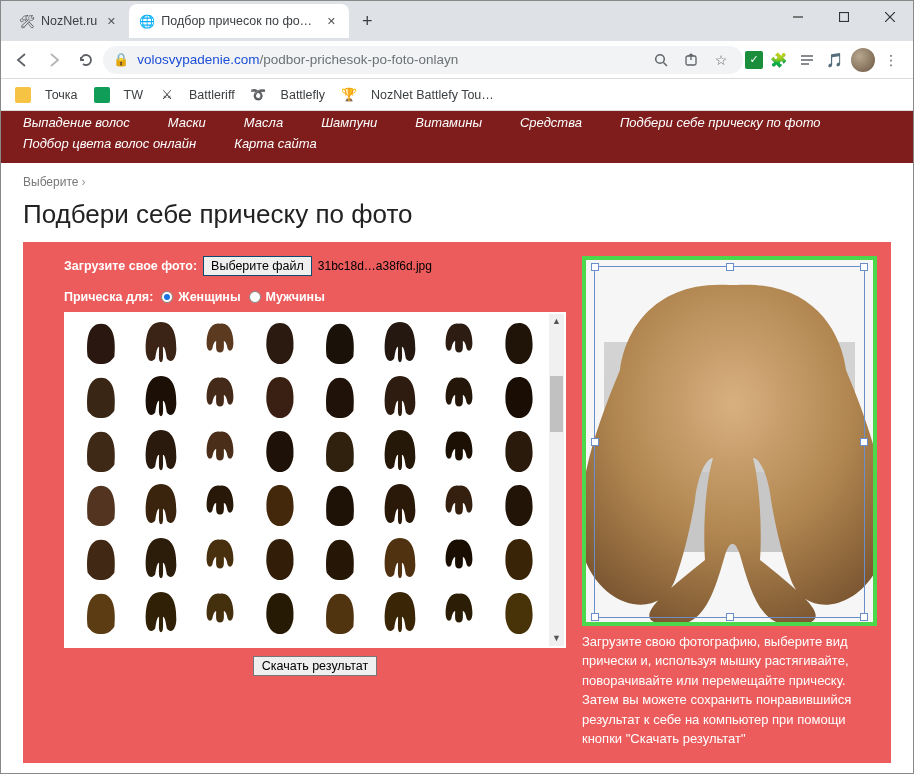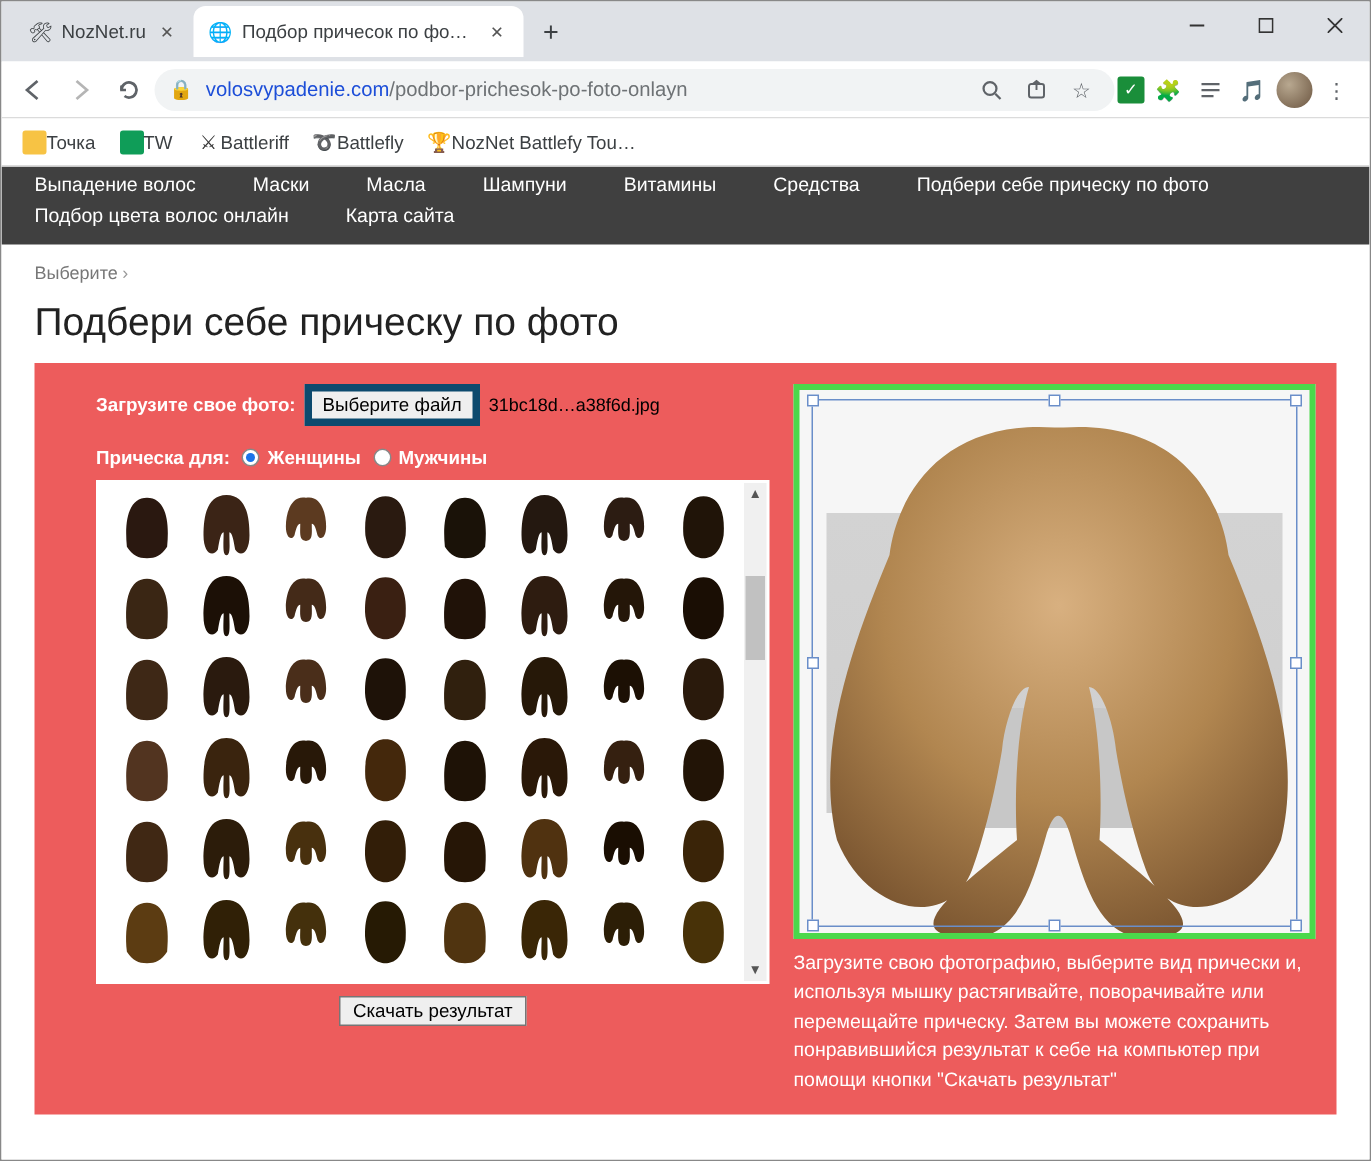--- a/index.html
+++ b/index.html
@@ -128,40 +128,41 @@
   border-bottom: 1px solid #dbdbdb;
   display: flex;
   align-items: center;
   gap: 4px;
   padding: 0 8px;
   font-size: 12.5px;
 }
 .bm-item {
   display: flex;
   align-items: center;
-  gap: 0;
+  gap: 14px;
   padding: 4px 6px;
   color: #3c4043;
 }
 .bm-ic {
   width: 16px; height: 16px;
   display:flex;align-items:center;justify-content:center;
   font-size:13px;
 }
 .content {
   flex: 1;
   overflow: hidden;
   background: #fff;
 }
 .site-nav {
-  background: #404040;
+  background: #7f1d1d;
   color: #fff;
   padding: 2px 22px 8px;
   font-size: 13px;
   line-height: 1.6;
+  font-style: italic;
 }
 .site-nav-row { display: flex; gap: 38px; }
 .crumb {
   padding: 12px 22px 4px;
   font-size: 12px;
   color: #777;
 }
 .crumb-sep { color: #999; margin-left: 3px; }
 .page-title {
   padding: 6px 22px 12px;
@@ -179,21 +180,21 @@
 }
 .left-col { flex: 1; min-width: 0; margin-left: 27px; }
 .upload-row {
   color: #fff;
   font-weight: bold;
   font-size: 12.5px;
   display: flex; align-items: center; gap: 6px;
 }
 .file-btn {
   background: #efefef;
-  border: 5px solid #0c4a6e;
+  border: 1px solid #0c4a6e;
   padding: 2px 7px;
   font-size: 12.5px;
   color: #000;
   font-weight: normal;
 }
 .file-name { font-weight: normal; color: #000; font-size: 12px; }
 .gender-row {
   color: #fff; font-weight: bold; font-size: 12.5px;
   margin-top: 14px;
   display: flex; align-items: center; gap: 2px;
@@ -249,21 +250,21 @@
 .dl-row {
   text-align: center;
   margin-top: 8px;
 }
 .dl-btn {
   background: #efefef;
   border: 1px solid #767676;
   padding: 2px 8px;
   font-size: 12.5px;
 }
-.right-col { width: 348px; }
+.right-col { width: 295px; }
 .preview {
   position: relative;
   border: 4px solid #4bd84b;
   background: #f6f6f6;
   height: 370px;
   overflow: hidden;
 }
 .preview-photo {
   position: absolute;
   left: 18px; right: 18px; top: 82px; height: 200px;

